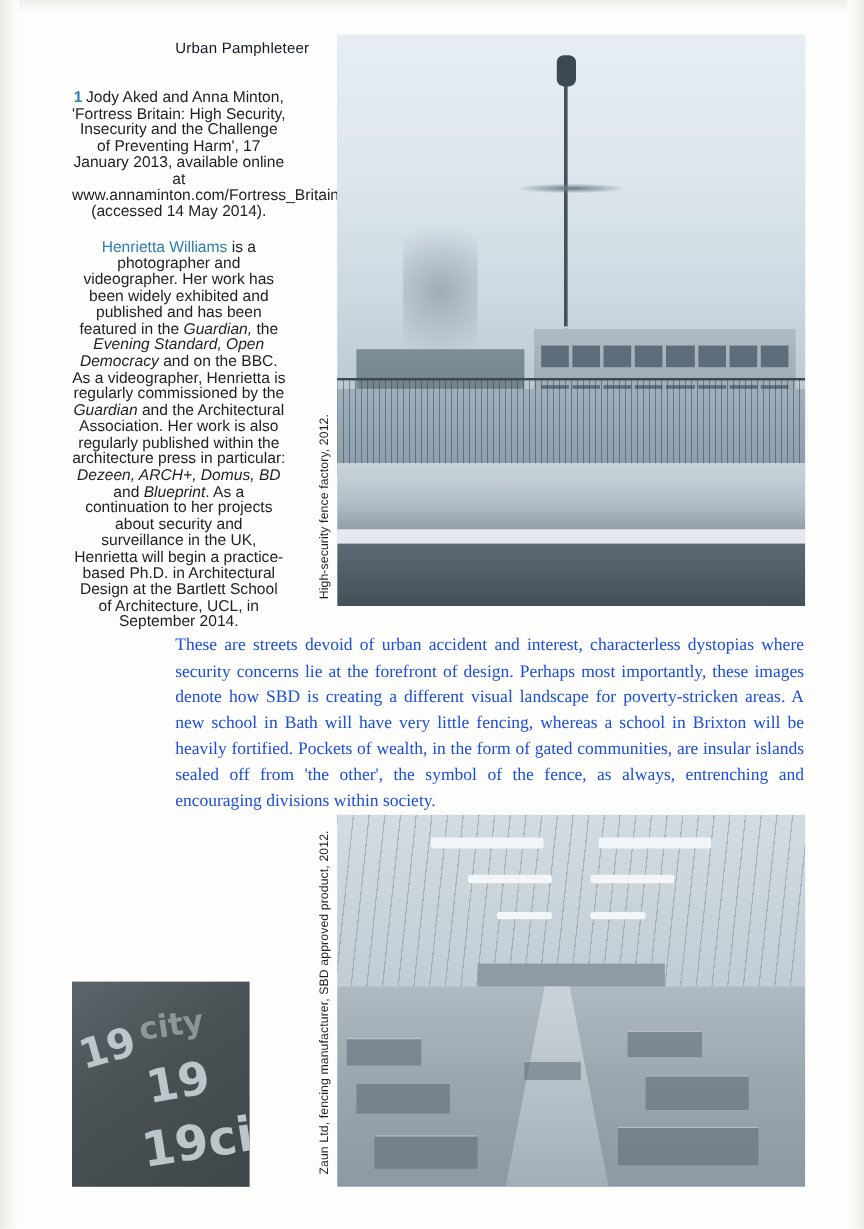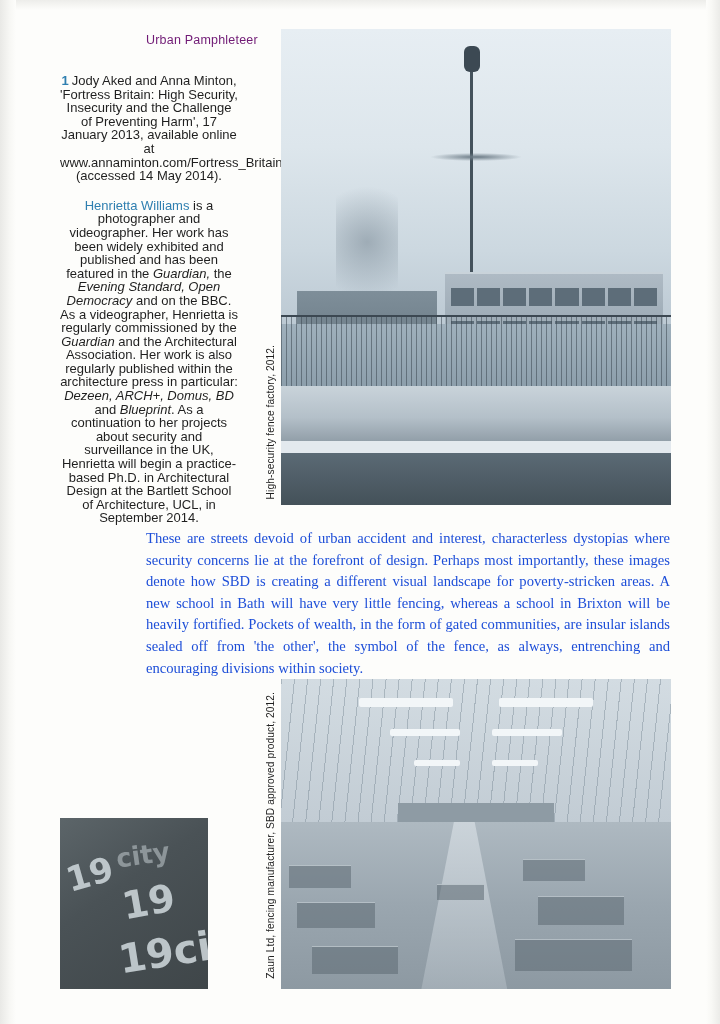--- a/index.html
+++ b/index.html
@@ -41,21 +41,21 @@
     background: linear-gradient(to bottom, #ededea 0%, #fdfdfb 100%);
   }
 
   
   .running-head {
     position: absolute;
     left: 146px;
     top: 33px;
     font-size: 12.5px;
     letter-spacing: 0.2px;
-    color: #701a75;
+    color: #0f172a;
   }
 
   
   .sidebar {
     position: absolute;
     left: 60px;
     top: 74px;
     width: 178px;
     font-size: 13px;
     line-height: 13.6px;

